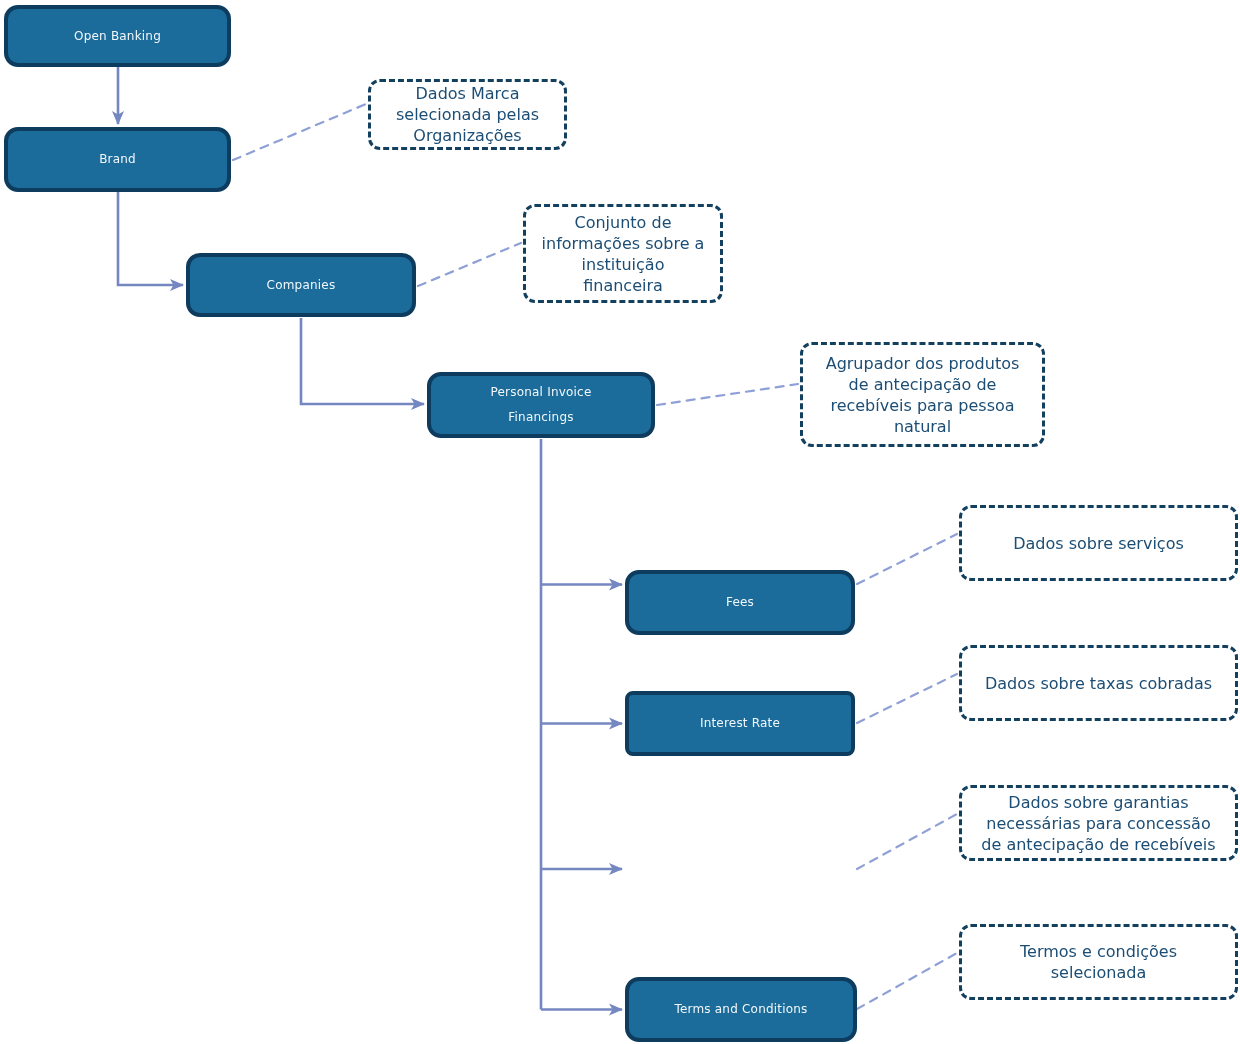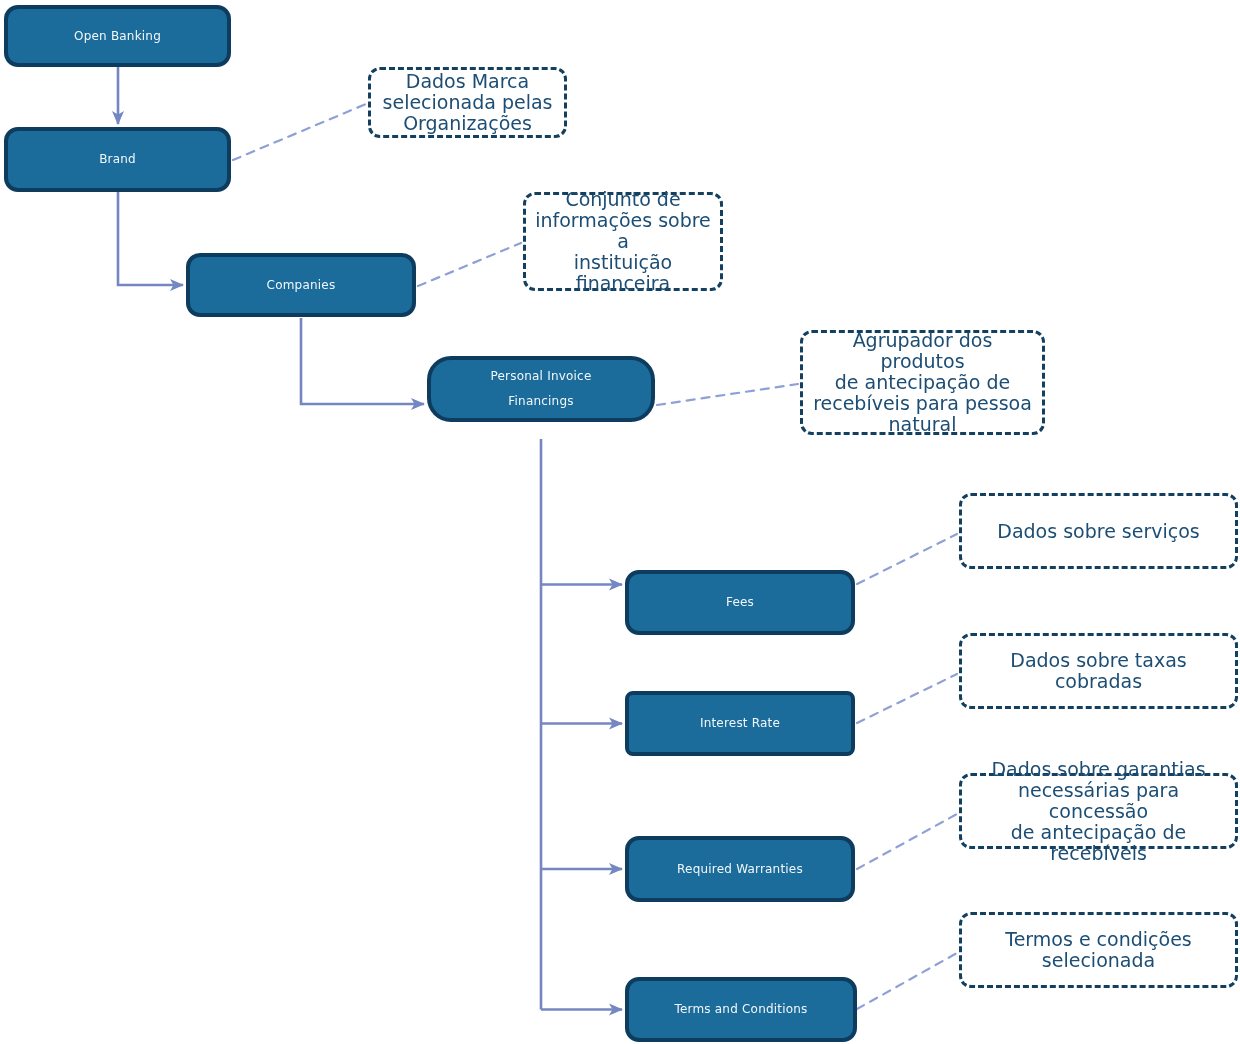--- a/index.html
+++ b/index.html
@@ -61,24 +61,25 @@
   .note {
     position: absolute;
     display: flex;
     align-items: center;
     justify-content: center;
     text-align: center;
     background: var(--background);
     border: 3px dashed var(--annotation_border);
     border-radius: 12px;
     color: var(--annotation_text);
-    font-size: 19px;
+    font-size: 16px;
     line-height: 21px;
     white-space: pre-line;
     padding: 4px 6px;
+    margin-top: 12px;
   }
 </style>
 </head>
 <body>
 
 <div id="canvas">
 
   <svg id="connector-layer" viewBox="0 0 1240 1044" xmlns="http://www.w3.org/2000/svg">
     <defs>
       <marker id="arrow" viewBox="0 0 16 16" refX="14" refY="8" markerWidth="16" markerHeight="16" markerUnits="userSpaceOnUse" orient="auto">
@@ -103,28 +104,27 @@
     <path class="dlink" d="M857,869 L957,814"></path>
     <path class="dlink" d="M857,1009 L957,953"></path>
   </svg>
 
   <div class="node" style="left:4px; top:5px; width:227px; height:62px;">Open Banking</div>
 
   <div class="node" style="left:4px; top:127px; width:227px; height:65px;">Brand</div>
 
   <div class="node" style="left:186px; top:253px; width:230px; height:64px;">Companies</div>
 
-  <div class="node" style="left:427px; top:356px; width:228px; height:66px;border-radius:24px;">Personal Invoice
+  <div class="node" style="left:427px; top:372px; width:228px; height:66px;">Personal Invoice
 Financings</div>
 
   <div class="node" style="left:625px; top:536px; width:230px; height:65px;margin-top:34px;">Fees</div>
 
   <div class="node" style="left:625px; top:691px; width:230px; height:65px;border-radius:8px;">Interest Rate</div>
 
-  <div class="node" style="left:625px; top:836px; width:230px; height:66px;">Required Warranties</div>
 
   <div class="node" style="left:625px; top:977px; width:232px; height:65px;">Terms and Conditions</div>
 
   <div class="note" style="left:368px; top:67px; width:199px; height:71px;">Dados Marca
 selecionada pelas
 Organizações</div>
 
   <div class="note" style="left:523px; top:192px; width:200px; height:99px;">Conjunto de
 informações sobre a
 instituição

